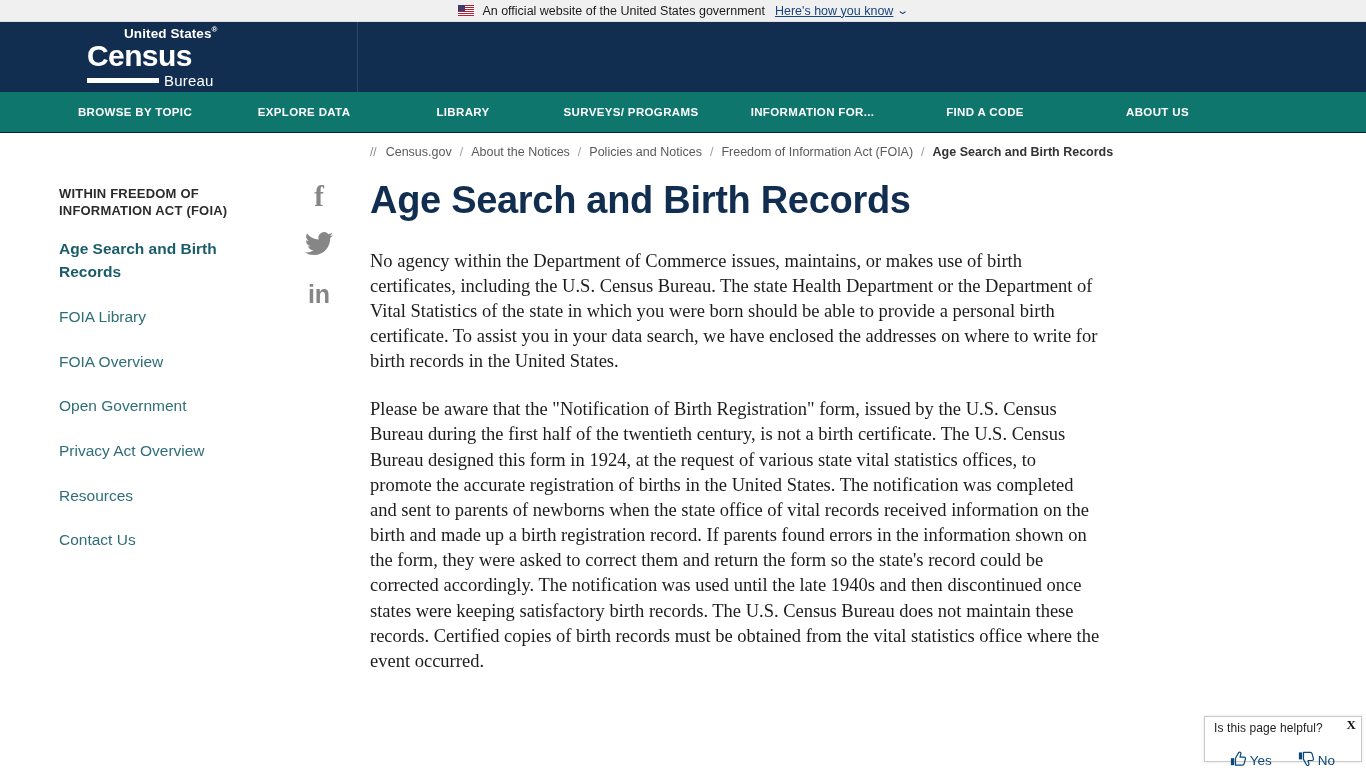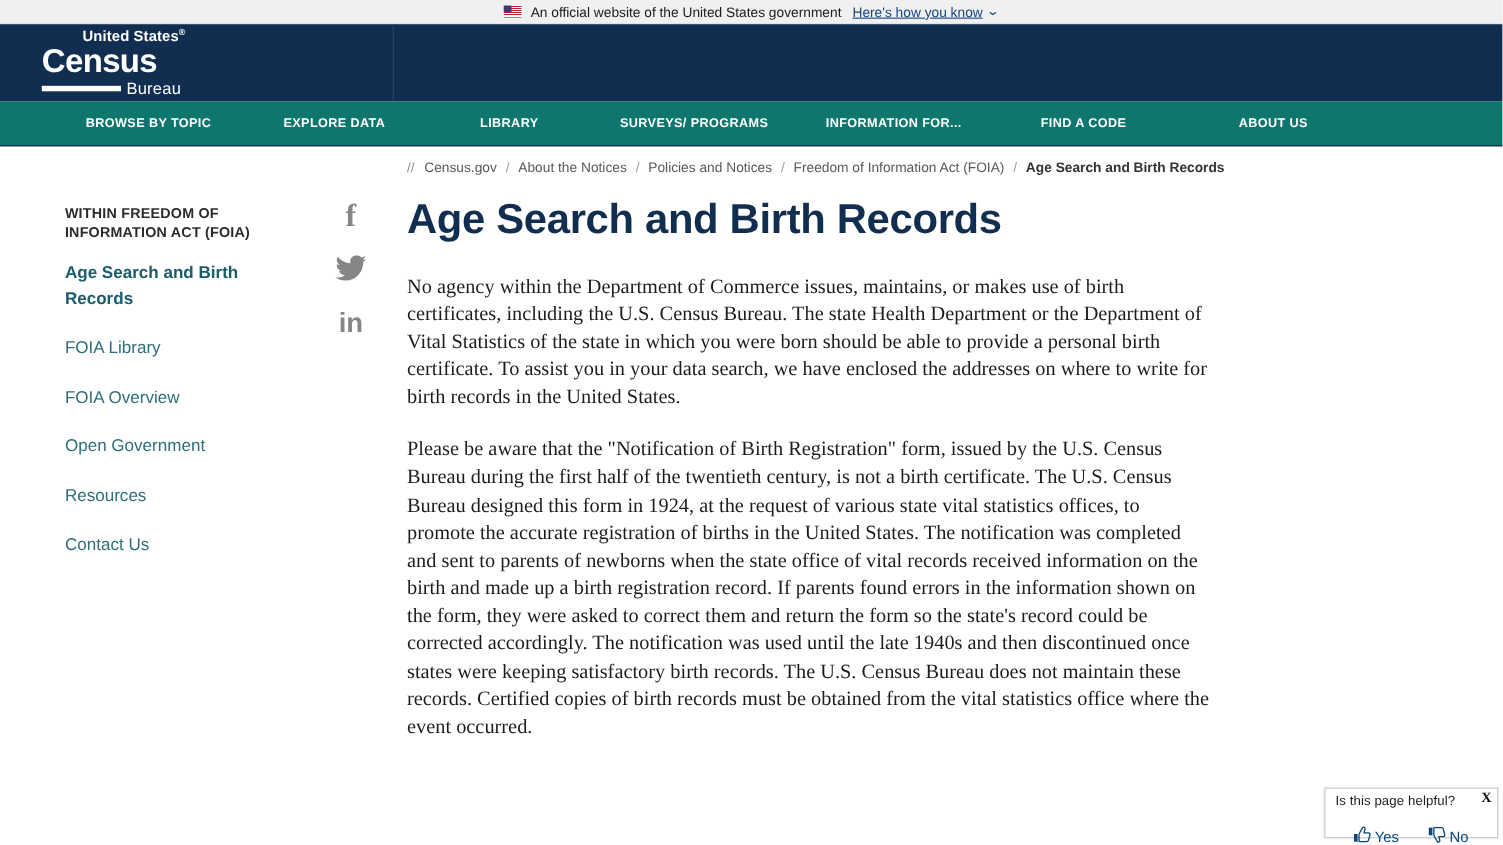--- a/index.html
+++ b/index.html
@@ -63,21 +63,21 @@
   .census-header {
     height: 70px;
     background: #112e51;
     display: flex;
     align-items: stretch;
   }
   .logo-area {
     width: 358px;
     display: flex;
     align-items: center;
-    padding-left: 38px;
+    padding-left: 87px;
     border-right: 1px solid #2c4668;
   }
   .census-logo {
     color: #ffffff;
     line-height: 1;
     user-select: none;
   }
   .census-logo .united-states {
     font-size: 13.5px;
     font-weight: bold;
@@ -352,20 +352,21 @@
 
 <div class="page-body">
 
   <div class="sidebar">
     <div class="within-title">WITHIN FREEDOM OF INFORMATION ACT (FOIA)</div>
     <div class="nav-list">
       <a class="side-link active">Age Search and Birth Records</a>
       <a class="side-link">FOIA Library</a>
       <a class="side-link">FOIA Overview</a>
       <a class="side-link">Open Government</a>
+      <a class="side-link">Privacy Act Overview</a>
       <a class="side-link">Resources</a>
       <a class="side-link">Contact Us</a>
     </div>
 
     <div class="social-col">
       <span class="social-icon">
         <span class="fb-glyph">f</span>
       </span>
       <span class="social-icon">
         <svg width="28" height="24" viewBox="0 0 24 20">

